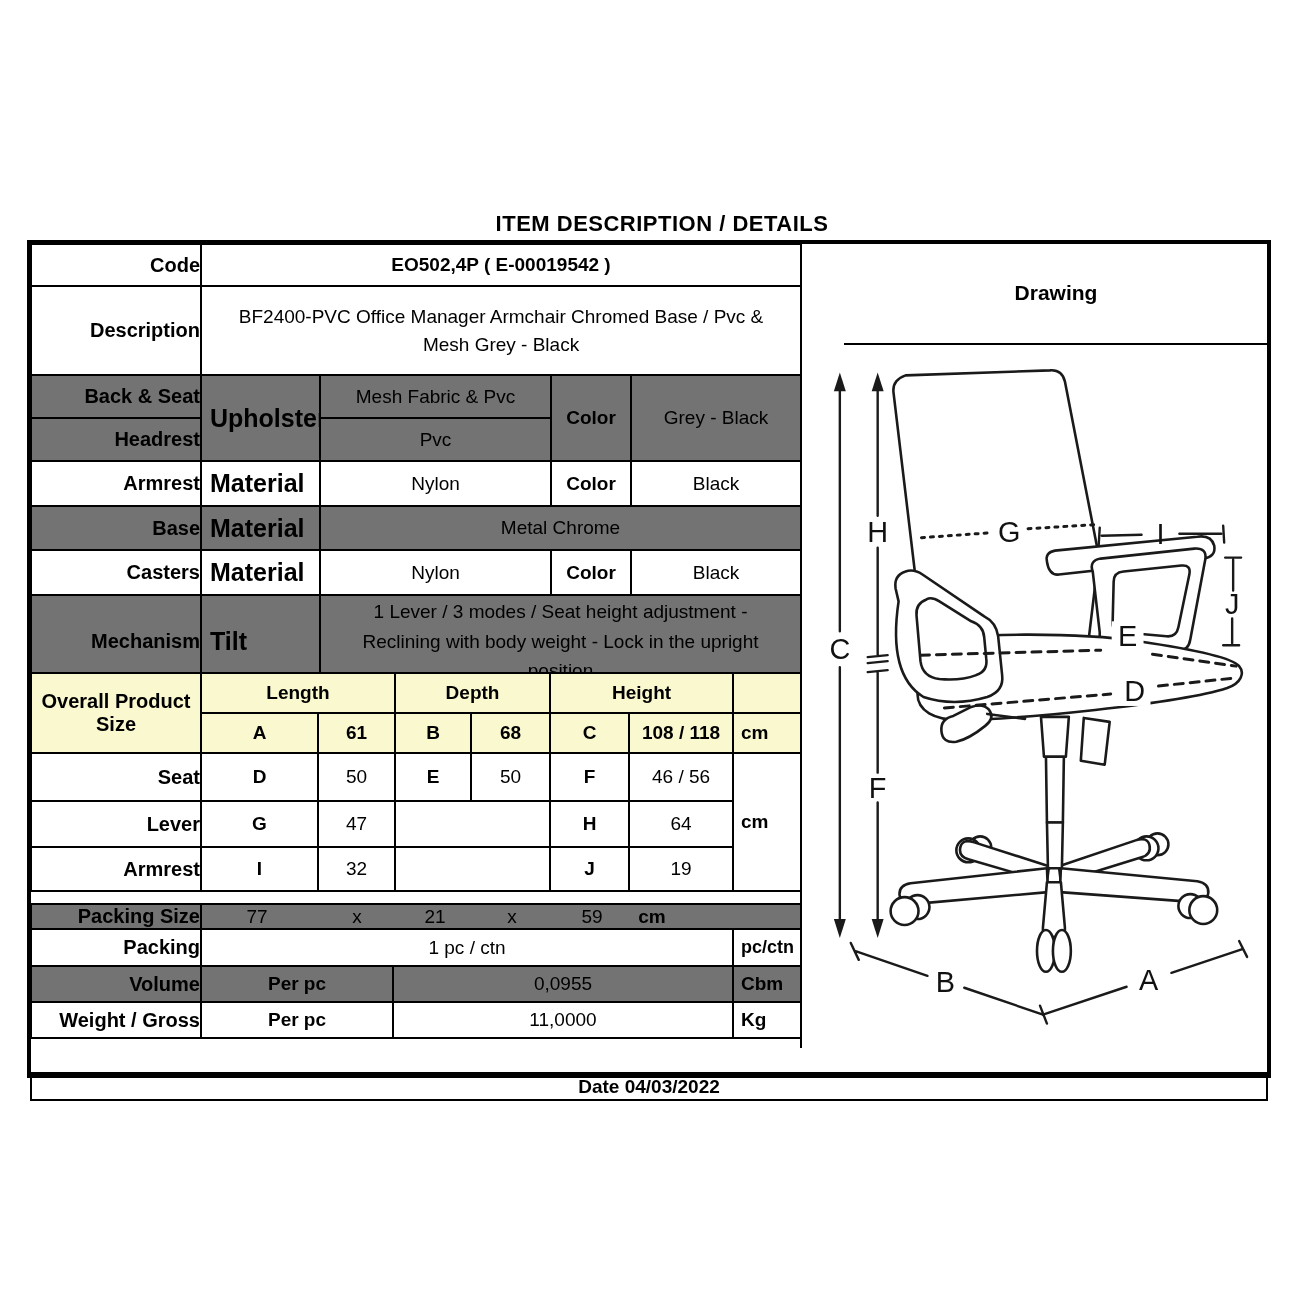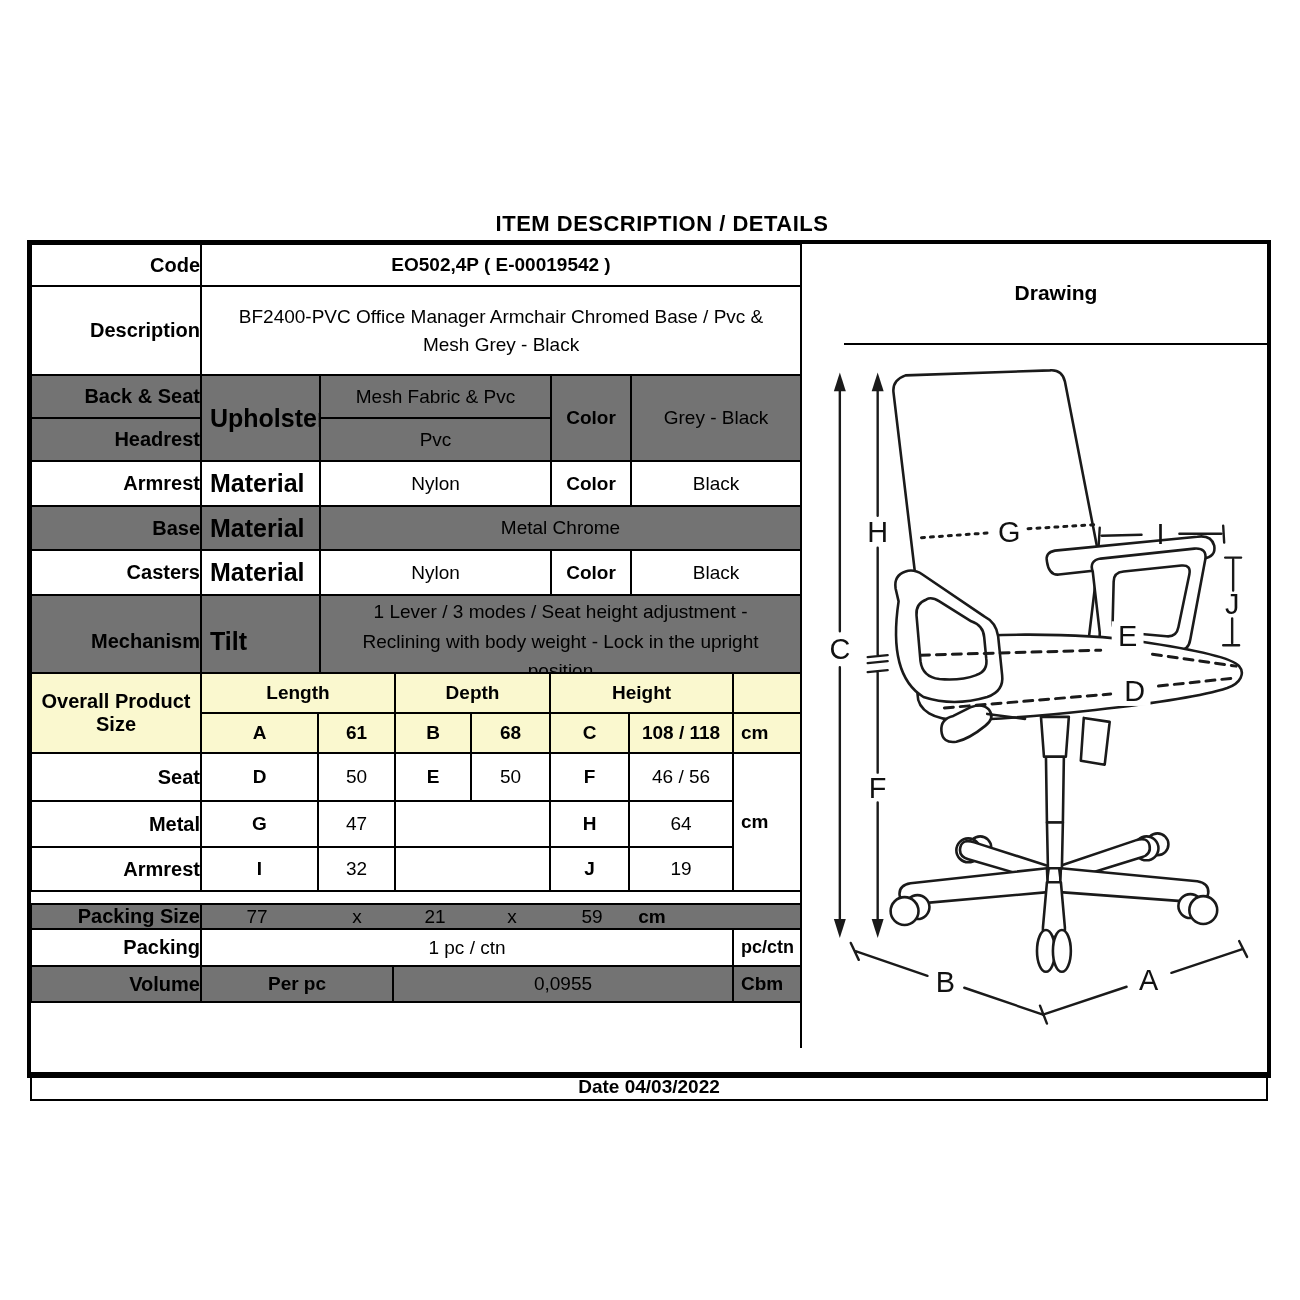--- a/index.html
+++ b/index.html
@@ -122,21 +122,21 @@
     <td class="lbl">Seat</td>
     <td class="b">D</td>
     <td>50</td>
     <td class="b">E</td>
     <td>50</td>
     <td class="b">F</td>
     <td>46 / 56</td>
     <td rowspan="3" class="unit">cm</td>
   </tr>
   <tr style="height:46px">
-    <td class="lbl">Metal</td>
+    <td class="lbl">Lever</td>
     <td class="b">G</td>
     <td>47</td>
     <td colspan="2"></td>
     <td class="b">H</td>
     <td>64</td>
   </tr>
   <tr style="height:44px">
     <td class="lbl">Armrest</td>
     <td class="b">I</td>
     <td>32</td>
@@ -169,20 +169,26 @@
   <tr style="height:37px">
     <td class="lbl">Packing</td>
     <td colspan="2">1 pc / ctn</td>
     <td class="unit" style="font-size:18px">pc/ctn</td>
   </tr>
   <tr style="height:36px">
     <td class="lbl g">Volume</td>
     <td class="b g">Per pc</td>
     <td class="g">0,0955</td>
     <td class="g unit">Cbm</td>
+  </tr>
+  <tr style="height:36px">
+    <td class="lbl">Weight / Gross</td>
+    <td class="b">Per pc</td>
+    <td>11,0000</td>
+    <td class="unit">Kg</td>
   </tr>
 </tbody>
   </table>
 
 <table id="t-date">
   <tbody>
       <tr style="height:27px">
     <td class="b" style="font-size:19px">Date 04/03/2022</td>
   </tr>
 </tbody>

